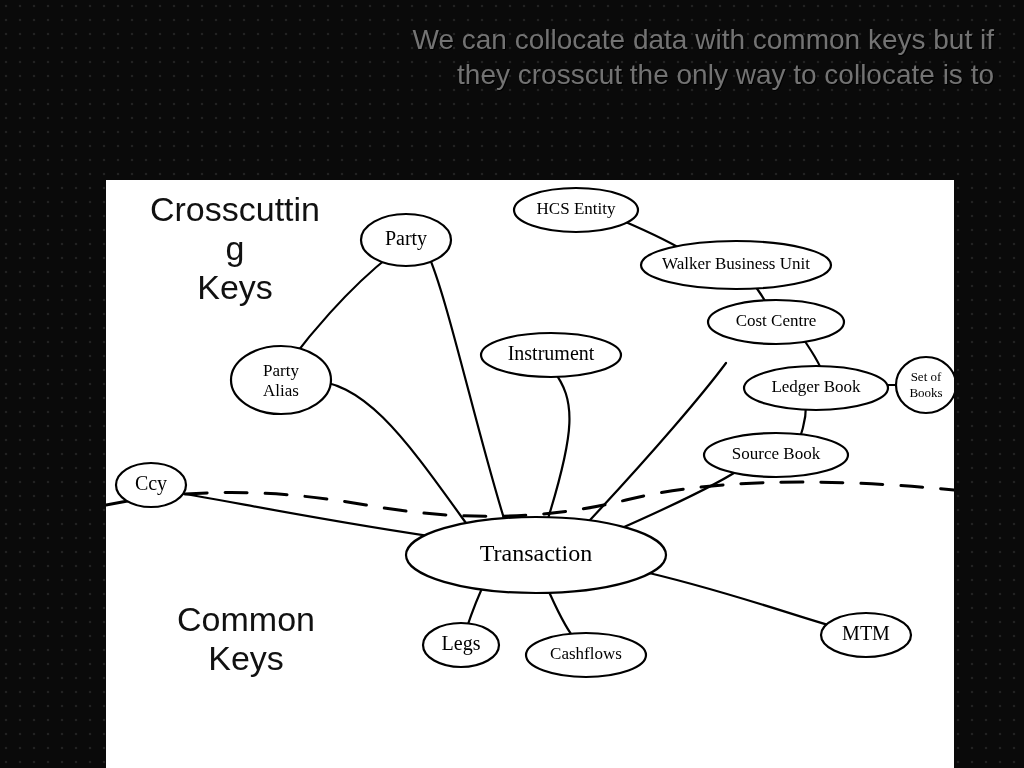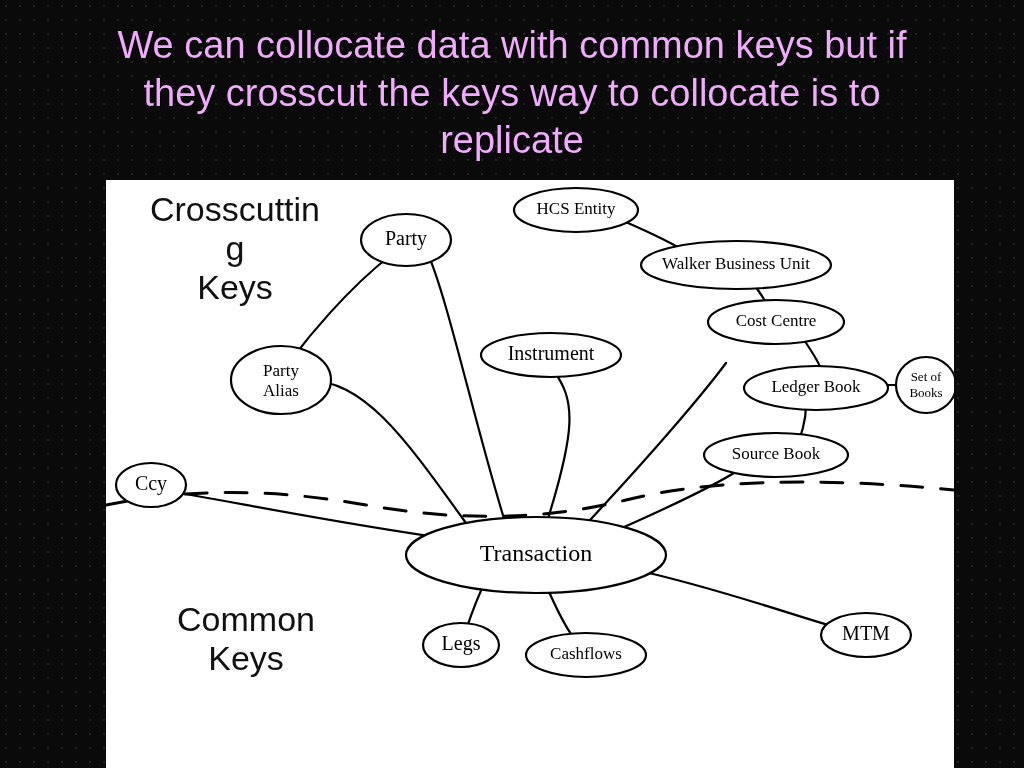--- a/index.html
+++ b/index.html
@@ -9,24 +9,24 @@
     background-image:
       radial-gradient(circle at 6px 6px, #222 1.4px, transparent 1.6px);
     background-size:14px 14px;
     font-family:Arial, Helvetica, sans-serif;
     position:relative;
     overflow:hidden;
   }
   .title{
     position:absolute;
     left:0;right:0;top:22px;
-    color:#f0abfc;
-    font-size:38px;
+    color:#737373;
+    font-size:28px;
     line-height:1.25;
-    text-align:center;
+    text-align:right;
     padding:0 30px;
     text-shadow:1px 1px 0 #000;
   }
   .title .line{display:block}
 
   .canvas{
     position:absolute;
     left:84px; top:180px;
     width:848px; height:667px;
     background:#fff;
@@ -41,22 +41,21 @@
     text-align:center;
   }
   .lab-crosscut{left:14px; top:10px; width:230px;}
   .lab-common{left:40px; top:420px; width:200px;}
 </style>
 </head>
 <body>
 
 <div class="title">
   <span class="line">We can collocate data with common keys but if</span>
-  <span class="line">they crosscut the keys way to collocate is to</span>
-  <span class="line">replicate</span>
+  <span class="line">they crosscut the only way to collocate is to</span>
 </div>
 
 <div class="canvas">
 
   <div class="labelbox lab-crosscut" style="white-space:pre-line">Crosscuttin
 g
 Keys</div>
   <div class="labelbox lab-common" style="white-space:pre-line">Common
 Keys</div>
 

